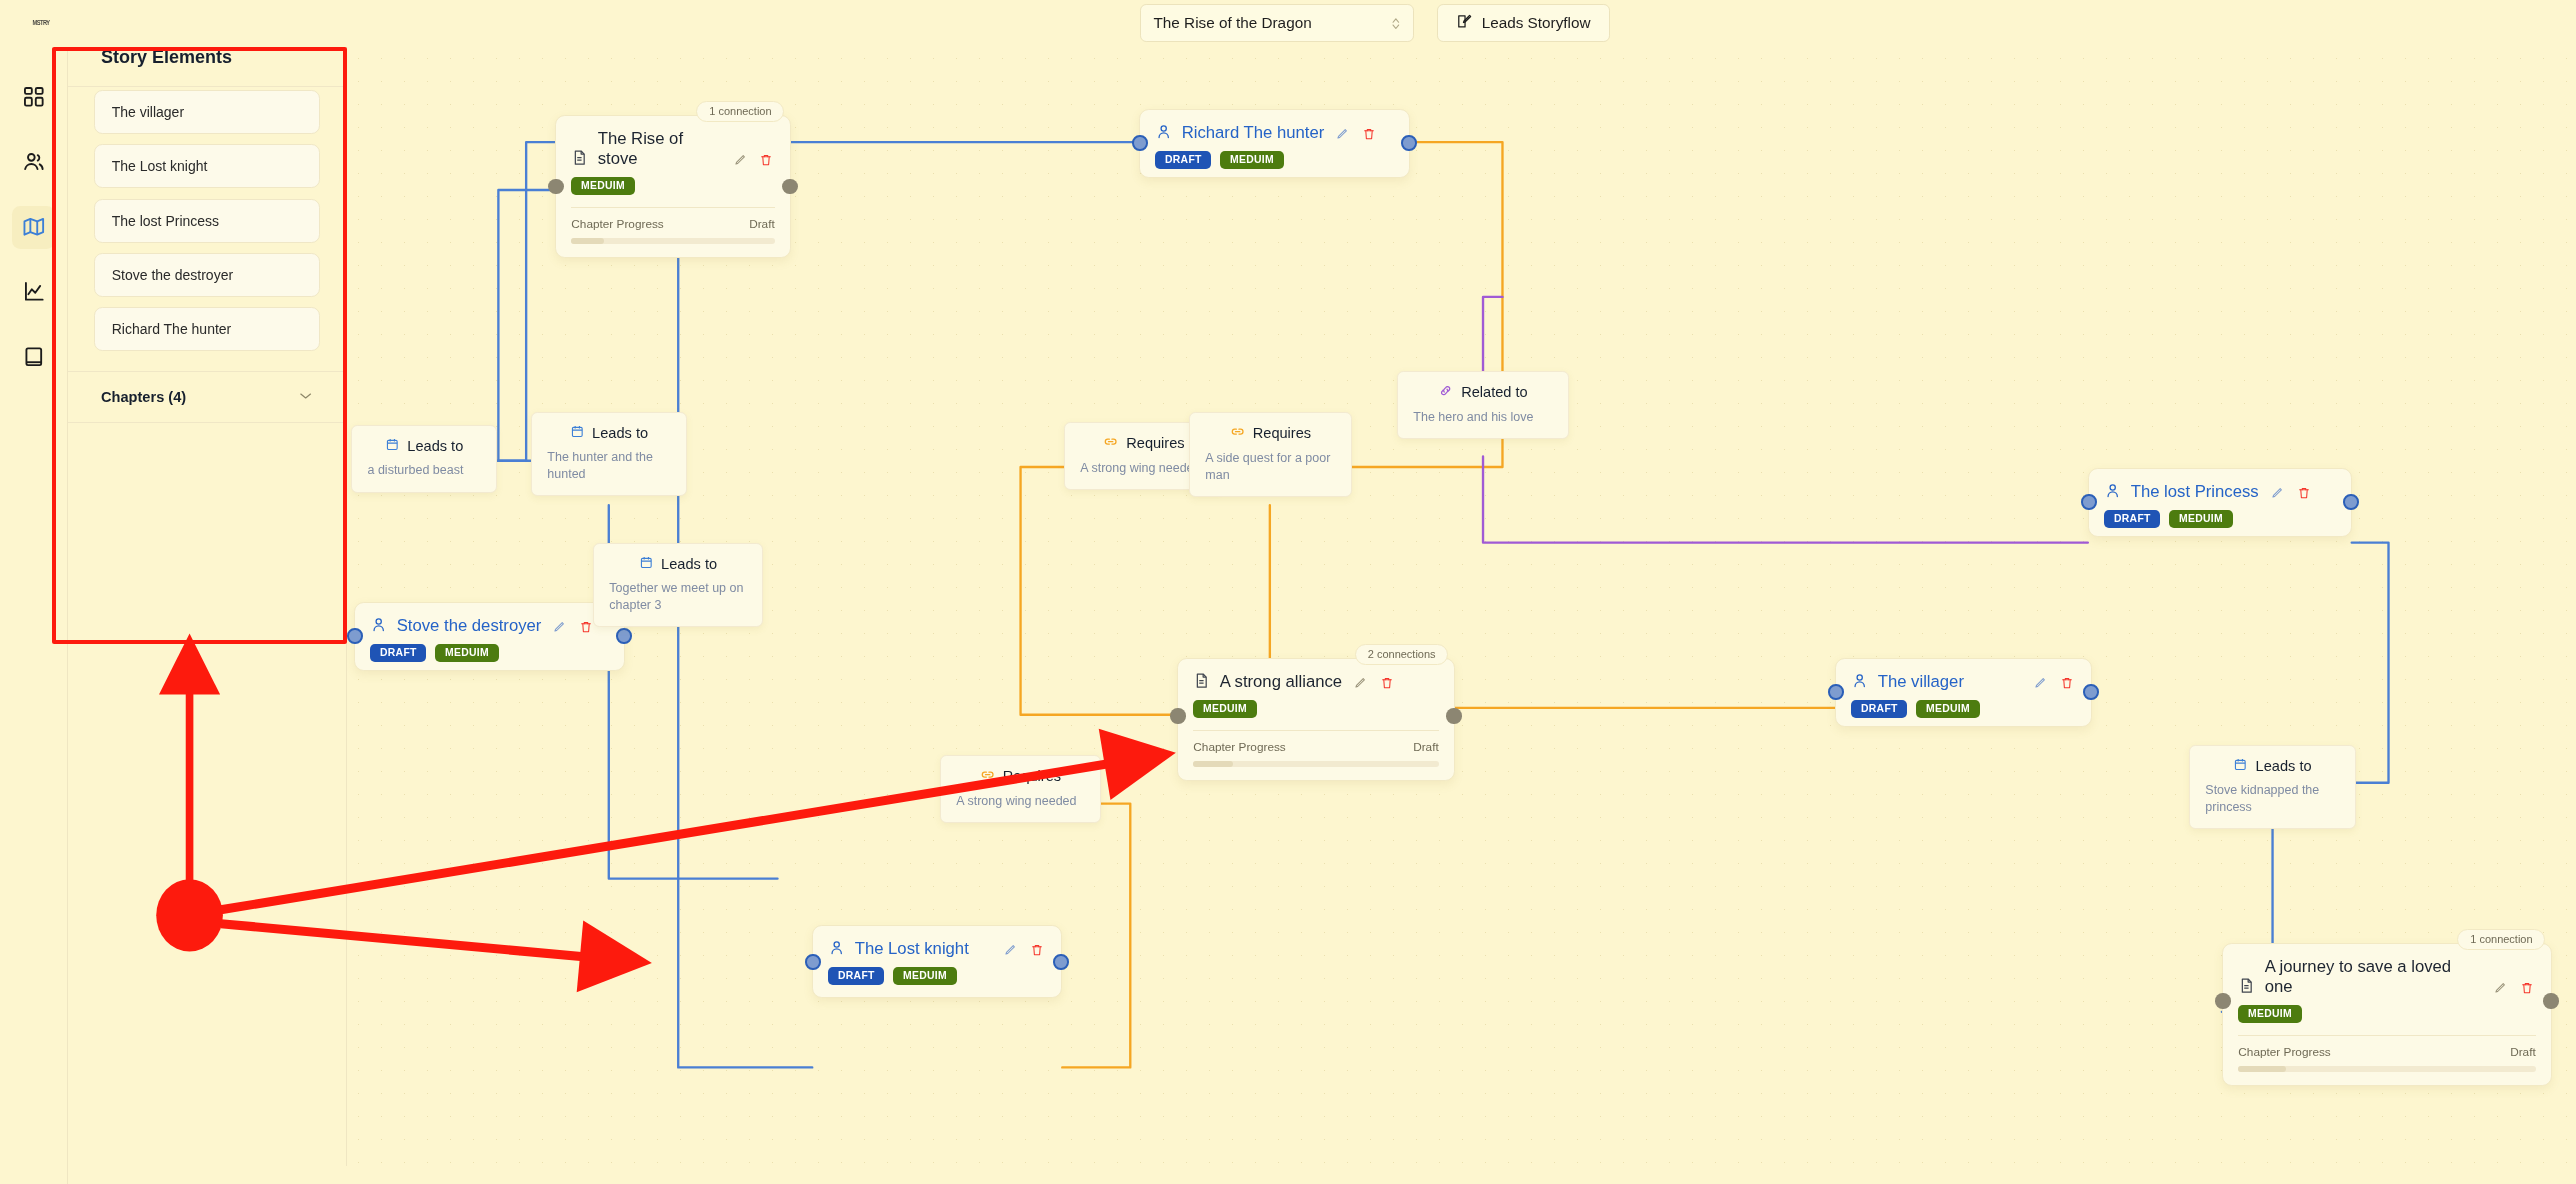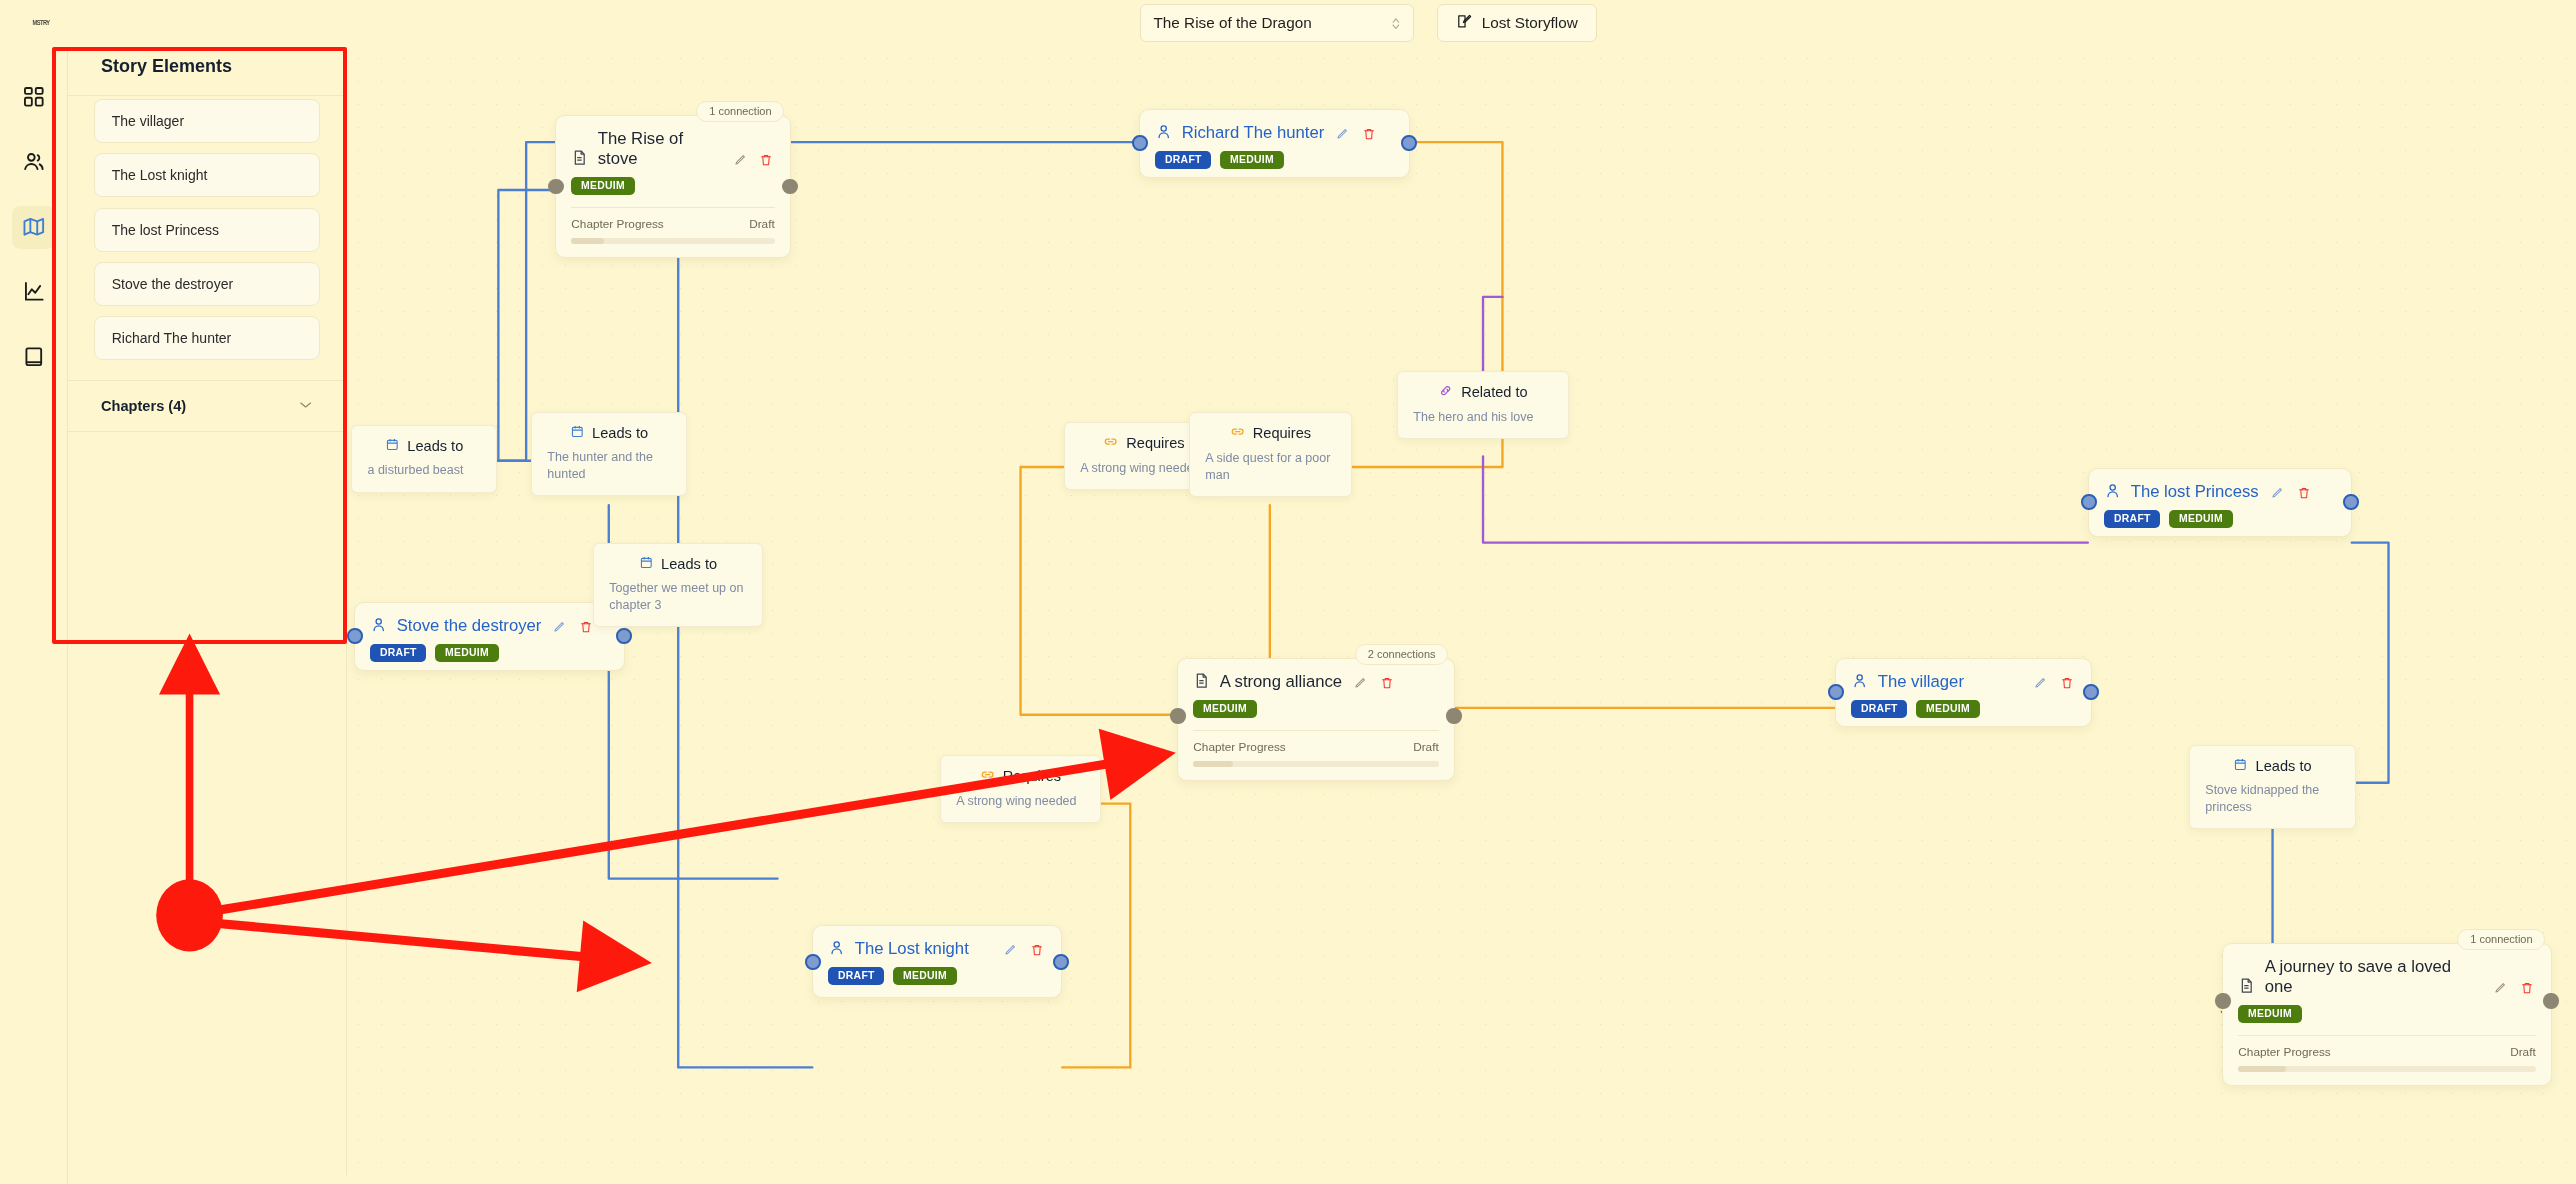--- a/index.html
+++ b/index.html
@@ -47,21 +47,21 @@
     padding-top: 29px; gap: 22px; z-index: 35;
   }
   .rail-item {
     width: 43px; height: 43px; border-radius: 8.3px;
     display: flex; align-items: center; justify-content: center; cursor: pointer;
   }
   .rail-item.active { background: #f7eec0; }
 
   
   .panel {
-    position: absolute; left: 68px; top: 38px; width: 279px; height: 1137px;
+    position: absolute; left: 68px; top: 29px; width: 279px; height: 1137px;
     background: #fdf6cf; border-right: 0.7px solid #efe6c2; z-index: 30;
   }
   .panel-title {
     padding: 18px 33px 18px 33px; font-size: 18px; font-weight: 700; color: #17202e;
     border-bottom: 0.7px solid #f0e7c6;
   }
   .group-header {
     display: flex; align-items: center; justify-content: space-between;
     padding: 16.7px 33px 16.7px 33px; font-size: 14.6px; font-weight: 700; color: #17202e;
     cursor: pointer; border-bottom: 0.7px solid #f0e7c6;
@@ -163,21 +163,21 @@
       </span>
     </div>
 
     <div class="edit-btn">
       <span>
         <svg width="16.7" height="16.7" viewBox="0 0 24 24" fill="none" stroke="#1e1e1e" stroke-width="1.8" stroke-linecap="round" stroke-linejoin="round">
             <path d="M4 4h9v16H4z"></path>
             <path d="M19.5 3.5 21 5 13 13l-2.2.7.7-2.2z"></path>
           </svg>
       </span>
-      <span>Lost Storyflow</span>
+      <span>Leads Storyflow</span>
     </div>
   </div>
 
   <div class="rail">
     <div class="rail-item">
       <span>
         <svg width="23.6" height="23.6" viewBox="0 0 24 24" fill="none" stroke="#1c1c1c" stroke-width="1.9">
             <rect x="3" y="3" width="7" height="6" rx="1.4"></rect>
             <rect x="14" y="3" width="7" height="6" rx="1.4"></rect>
             <rect x="3" y="13" width="7" height="8" rx="1.4"></rect>

